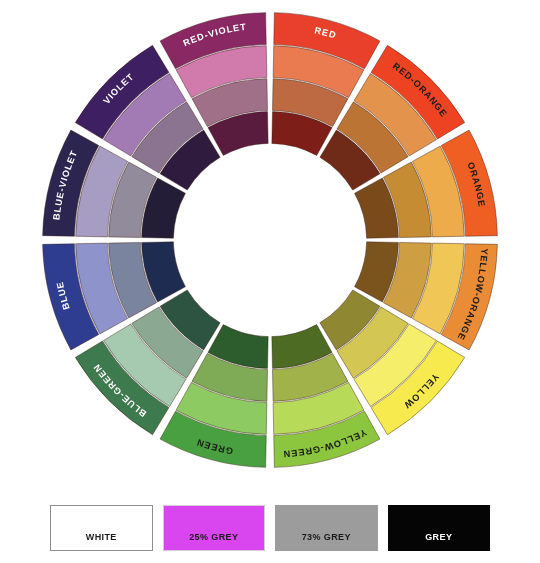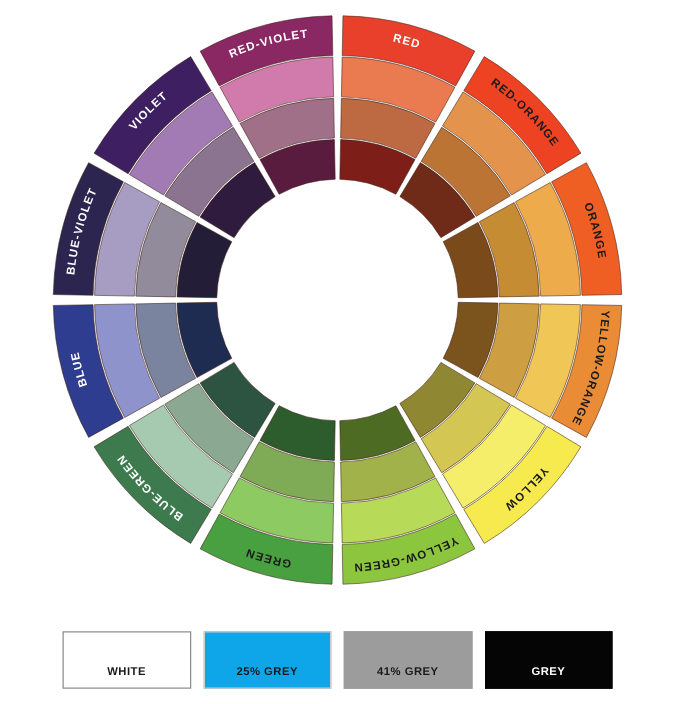--- a/index.html
+++ b/index.html
@@ -190,22 +190,22 @@
         </defs>
         <text class="seg-label" fill="#ffffff"><textPath href="#lp11" xlink:href="#lp11" startOffset="50%" text-anchor="middle">RED-VIOLET</textPath></text>
       </g>
   </svg>
 </div>
 
 <div id="grey-scale-bar">
     <div class="grey-swatch" style="background: rgb(255, 255, 255); border: 1px solid rgb(141, 141, 141);">
       <span class="grey-label" style="color: rgb(26, 26, 26);">WHITE</span>
     </div>
-    <div class="grey-swatch" style="background: #0ea5e9; border: 1px solid rgb(207, 207, 207);">
+    <div class="grey-swatch" style="background: #d946ef; border: 1px solid rgb(207, 207, 207);">
       <span class="grey-label" style="color: rgb(26, 26, 26);">25% GREY</span>
     </div>
     <div class="grey-swatch" style="background: rgb(156, 156, 156); border: 1px solid rgb(156, 156, 156);">
-      <span class="grey-label" style="color: rgb(26, 26, 26);">41% GREY</span>
+      <span class="grey-label" style="color: rgb(26, 26, 26);">73% GREY</span>
     </div>
     <div class="grey-swatch" style="background: rgb(5, 5, 5); border: 1px solid rgb(5, 5, 5);">
       <span class="grey-label" style="color: rgb(255, 255, 255);">GREY</span>
     </div>
   </div>
 
 </body></html>

